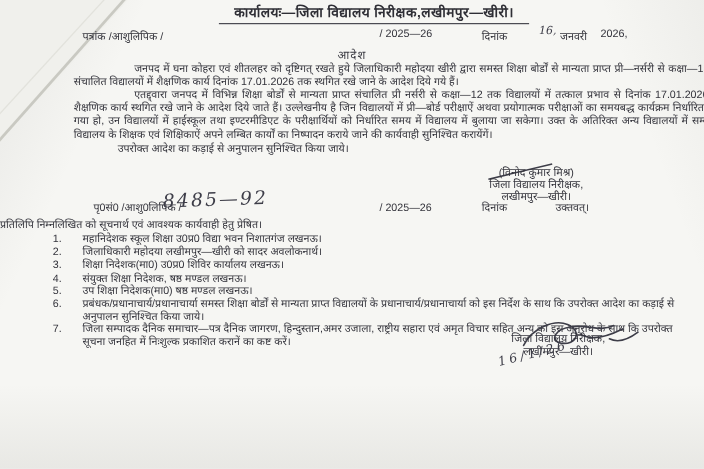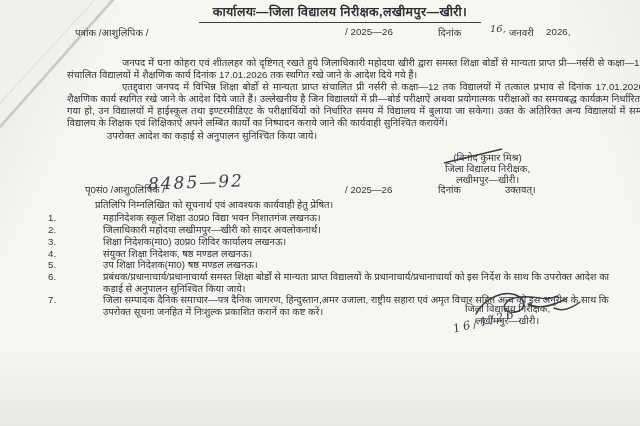--- a/index.html
+++ b/index.html
@@ -34,25 +34,25 @@
   .sig1{top:153px;left:395px;width:185px;text-align:center;font-size:9.8px;line-height:10.8px;}
   .sig-stroke{top:146px;left:440px;}
   
   .lower-block{top:181px;left:0;width:640px;font-size:9.7px;line-height:11.3px;}
   .dispatch-row{position:relative;height:17px;}
   .dispatch-row span{position:absolute;top:3px;}
   .hw{
     font-family:"DejaVu Serif",serif;font-style:italic;color:#3d3d48;
   }
   .hw-number{left:148px;top:-4px !important;font-size:17px;letter-spacing:2px;transform:rotate(-2deg);}
-  .copy-line{margin-left:95px;margin-top:1px;}
+  .copy-line{margin-top:1px;}
   .list{margin-top:2px;margin-left:48px;width:565px;}
   .li{display:flex;align-items:flex-start;margin-bottom:0.5px;}
   .num{flex:none;width:27px;}
-  .txt{flex:1;margin-left:28px;}
+  .txt{flex:1;}
   
   .sig2{top:303px;left:420px;width:175px;text-align:center;font-size:9.8px;line-height:11.5px;}
   .scribble{top:288px;left:470px;}
   .bottom-date{top:314px;left:452px;font-size:11.5px;letter-spacing:3px;transform:rotate(-14deg);}
   .fold{top:0;left:0;}
 </style>
 </head>
 <body>
 
 <div id="paper">
@@ -69,20 +69,21 @@
 
   <div class="abs refline">
     <span class="abs" style="left:75px;text-align:center;">पत्रांक /आशुलिपिक /</span>
     <span class="abs" style="left:345px;">/ 2025—26</span>
     <span class="abs" style="left:438px;">दिनांक</span>
     <span class="abs hw" style="left:490px;top:-3px;font-size:10px;">16,</span>
     <span class="abs" style="left:509px;">जनवरी</span>
     <span class="abs" style="left:546px;">2026,</span>
   </div>
 
+  <div class="abs order-heading">आदेश</div>
 
   <div class="abs body-block">
     <p>जनपद में घना कोहरा एवं शीतलहर को दृष्टिगत् रखते हुये जिलाधिकारी महोदया खीरी द्वारा समस्त शिक्षा बोर्डों से मान्यता प्राप्त प्री—नर्सरी से कक्षा—12 तक संचालित विद्यालयों में शैक्षणिक कार्य दिनांक 17.01.2026 तक स्थगित रखे जाने के आदेश दिये गये हैं।</p>
     <p>एतद्द्वारा जनपद में विभिन्न शिक्षा बोर्डों से मान्यता प्राप्त संचालित प्री नर्सरी से कक्षा—12 तक विद्यालयों में तत्काल प्रभाव से दिनांक 17.01.2026 तक शैक्षणिक कार्य स्थगित रखे जाने के आदेश दिये जाते हैं। उल्लेखनीय है जिन विद्यालयों में प्री—बोर्ड परीक्षाऐं अथवा प्रयोगात्मक परीक्षाओं का समयबद्ध कार्यक्रम निर्धारित किया गया हो, उन विद्यालयों में हाईस्कूल तथा इण्टरमीडिएट के परीक्षार्थियों को निर्धारित समय में विद्यालय में बुलाया जा सकेगा। उक्त के अतिरिक्त अन्य विद्यालयों में सम्बन्धित विद्यालय के शिक्षक एवं शिक्षिकाऐं अपने लम्बित कार्यों का निष्पादन कराये जाने की कार्यवाही सुनिश्चित करायेंगें।</p>
     <p class="compliance">उपरोक्त आदेश का कड़ाई से अनुपालन सुनिश्चित किया जाये।</p>
   </div>
 
   <svg class="abs sig-stroke" width="70" height="20">
     <line x1="4" y1="17" x2="62" y2="3" stroke="#3d3d48" stroke-width="1.4"></line>
   </svg>

